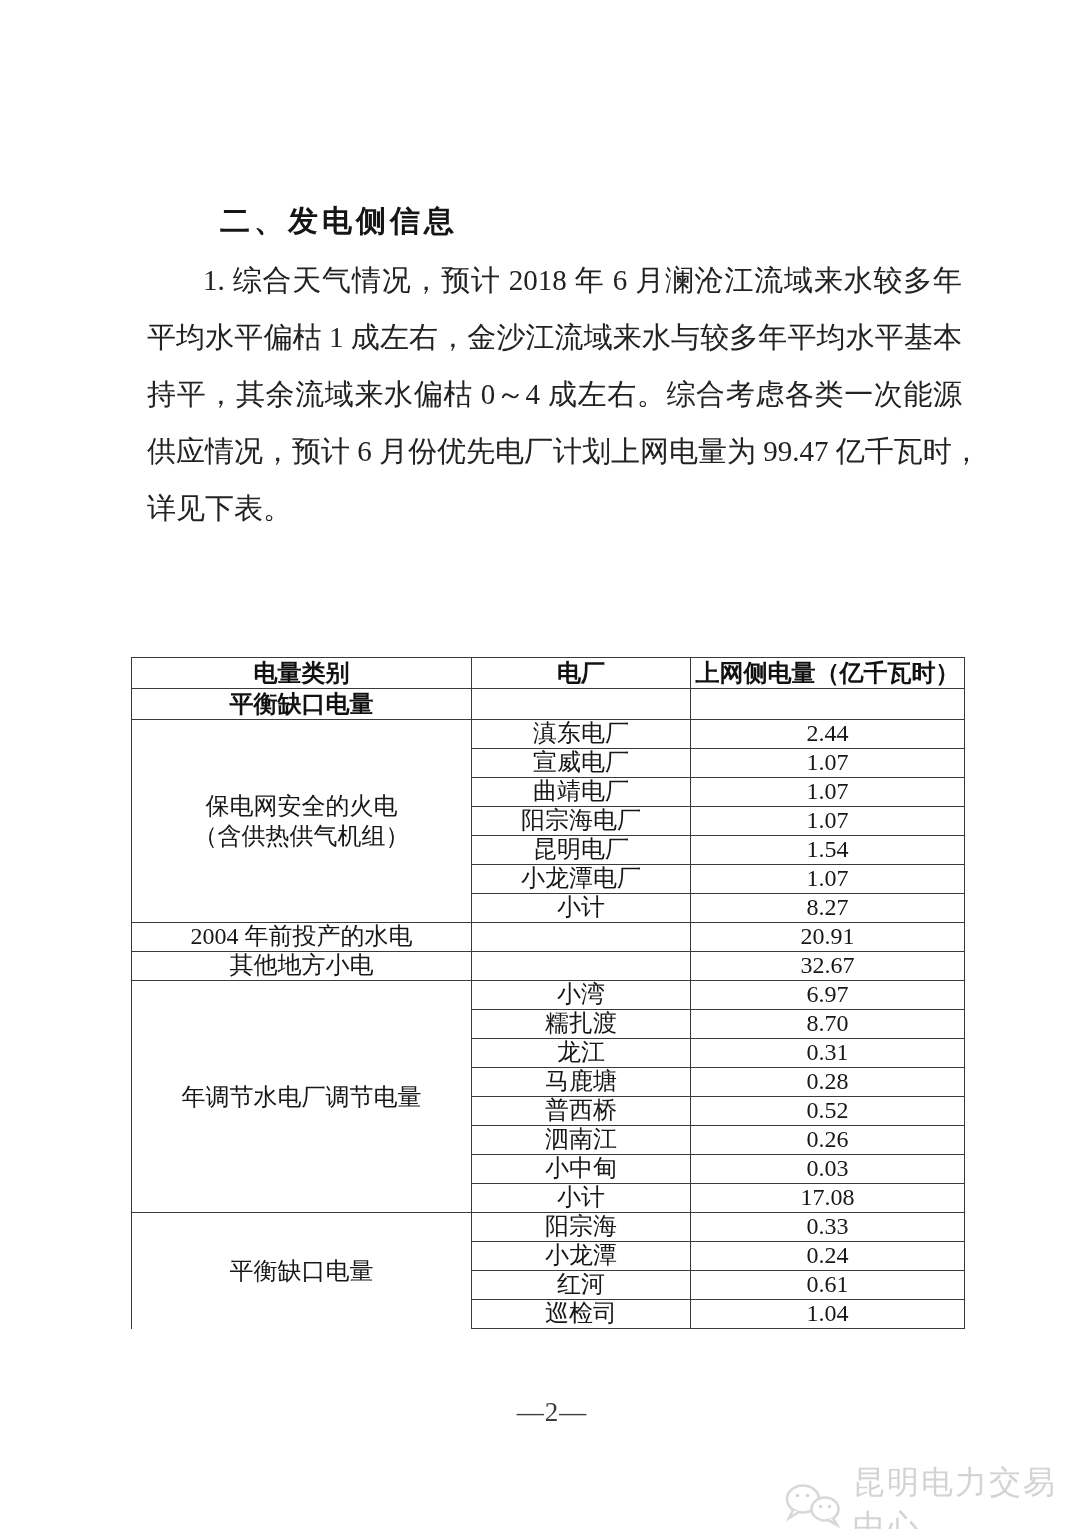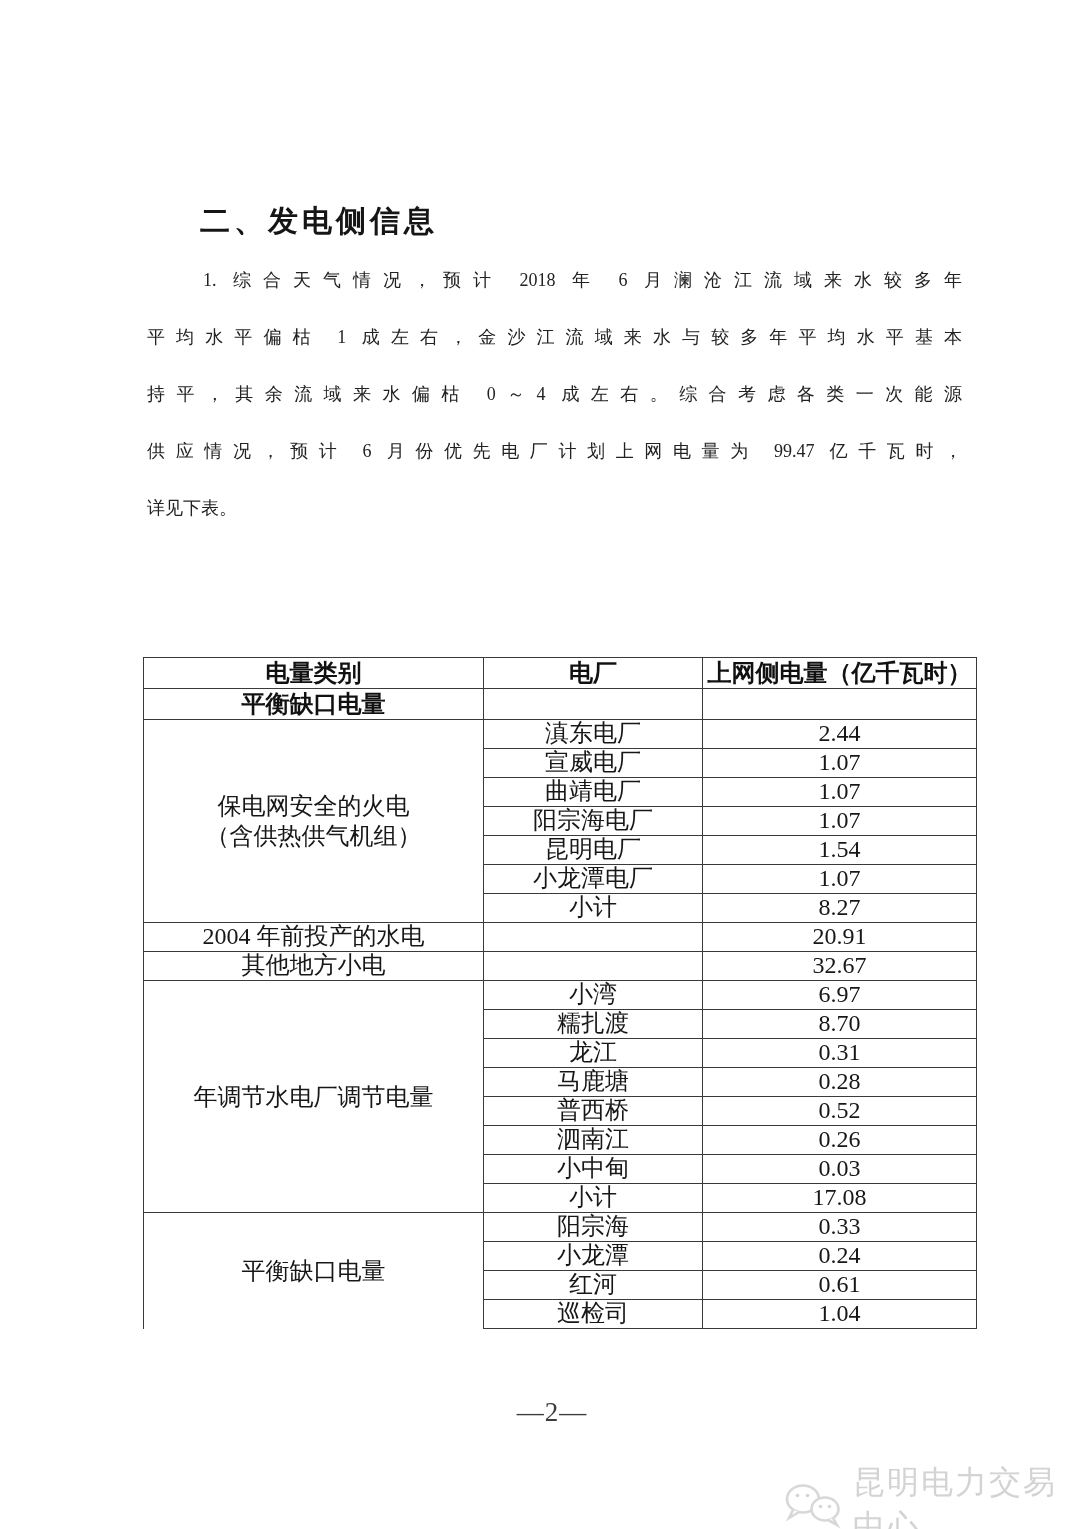--- a/index.html
+++ b/index.html
@@ -2,37 +2,37 @@
 <html><head>
 <meta charset="utf-8">
 <style>
   html,body{margin:0;padding:0;}
   body{
     width:1080px;height:1529px;position:relative;background:#ffffff;
     font-family:"Liberation Serif","DejaVu Serif",serif;color:#1c1c1c;
     overflow:hidden;
   }
   .heading{
-    position:absolute;left:200px;top:201px;
+    position:absolute;left:220px;top:201px;
     font-family:"Liberation Sans","DejaVu Sans",sans-serif;
     font-weight:700;font-size:30px;letter-spacing:4px;color:#151515;
   }
   .para{
     position:absolute;left:147px;top:252px;width:815px;
-    font-size:18px;color:#222222;
+    font-size:29px;color:#222222;
   }
   .pline{
     height:57px;line-height:57px;white-space:nowrap;
     text-align:justify;text-align-last:justify;
   }
   .pline.first{text-indent:56px;}
   .pline.last{text-align:left;text-align-last:left;}
 
   table.gen-table{
-    position:absolute;left:143px;top:657px;width:833px;
+    position:absolute;left:131px;top:657px;width:833px;
     border-collapse:collapse;table-layout:fixed;
     font-size:24px;color:#171717;
   }
   .gen-table td{
     border:1px solid #3a3a3a;text-align:center;vertical-align:middle;
     padding:0;height:28px;line-height:1.08;overflow:hidden;
   }
   .gen-table tr.hdr td{
     font-family:"Liberation Sans","DejaVu Sans",sans-serif;
     font-weight:700;font-size:24px;color:#111111;height:30px;

